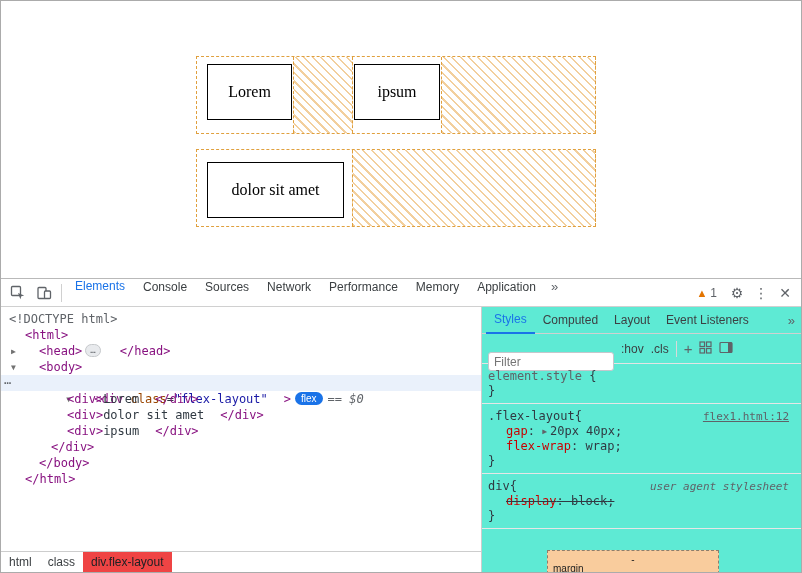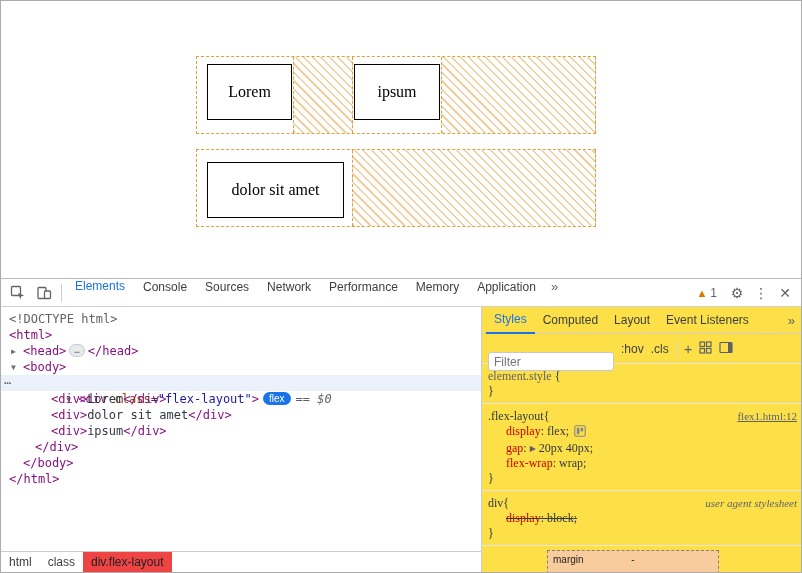--- a/index.html
+++ b/index.html
@@ -27,62 +27,62 @@
   .right-group { margin-left:auto; display:flex; align-items:center; padding-right:4px; }
   .warn { display:inline-flex; align-items:center; margin-right:8px; cursor:pointer; }
   .warn-tri { color:#e37400; font-size:11px; margin-right:3px; }
   .warn-count { color:#5f6368; font-size:12px; }
 
   
   .dom-pane { position:absolute; left:0; top:306px; width:480px; height:244px; background:#fff; overflow:hidden;
               font-family:"DejaVu Sans Mono", monospace; font-size:12px; color:#303942; padding-top:4px; }
   .dom-row { height:16px; line-height:16px; white-space:pre; position:relative; cursor:pointer; }
   .dom-row .arrow { display:inline-block; width:12px; color:#727272; font-size:8px; vertical-align:1px; }
-  .tag { color:#881280; } .attr-name { color:#994500; } .attr-val { color:#1a1aa6; }
+  .tag { color:#881280;margin-left:16px; } .attr-name { color:#994500; } .attr-val { color:#1a1aa6; }
   .doctype { color:#5f6368; } .gray { color:#5f6368; } .it { font-style:italic; }
   .dom-row.selected { background:#eaf1fb; }
   .gutter-dots { position:absolute; left:3px; top:0; color:#5f6368; letter-spacing:-1px; }
   .badge-flex { display:inline-block; background:#1a73e8; color:#fff; border-radius:8px; font-size:10px; line-height:13px; height:13px;
                 padding:0 6px; margin:0 5px 0 4px; font-family:"Liberation Sans", sans-serif; vertical-align:1px; cursor:pointer; }
   .ellipsis-pill { display:inline-block; background:#e8eaed; border:1px solid #c6c9cc; border-radius:7px; color:#5f6368;
                    font-size:9px; line-height:9px; padding:1px 4px; margin:0 3px; vertical-align:2px; cursor:pointer; }
 
   
   .crumbs { position:absolute; left:0; top:550px; width:480px; height:23px; background:#fff; border-top:1px solid #cdcdcd;
             display:flex; align-items:stretch; font-size:12px; color:#3c4043; }
   .crumb { padding:0 8px; line-height:21px; cursor:pointer; white-space:nowrap; }
   .crumb.selected { background:#ef4444; color:#202124; }
 
   
-  .styles-pane { position:absolute; left:480px; top:306px; width:322px; height:267px; border-left:1px solid #cdcdcd; background:#fde047; overflow:hidden; }
+  .styles-pane { position:absolute; left:480px; top:306px; width:322px; height:267px; border-left:1px solid #cdcdcd; background:#5eead4; overflow:hidden; }
   .sp-tabs { display:flex; align-items:center; height:27px; border-bottom:1px solid #d0d0d0; font-size:12px; color:#3c4043; padding-left:4px; }
   .sp-tab { padding:0 8px; height:27px; line-height:27px; white-space:nowrap; cursor:pointer; }
   .sp-tab.active { color:#1a73e8; border-bottom:2px solid #1a73e8; line-height:25px; }
   .sp-tab.more { margin-left:auto; color:#5f6368; font-size:13px; padding:0 8px; }
   .sp-filter-row { display:flex; align-items:center; height:30px; border-bottom:1px solid #e4e4e4; padding:0 6px; gap:7px;
                    font-size:12px; color:#3c4043; }
   .filter-input { width:126px; height:19px; border:1px solid #c4c7cc; border-radius:3px; font-size:12px; padding:0 5px; color:#202124;
                   font-family:"Liberation Sans", sans-serif; outline:none;margin-top:26px; }
   .sp-tool { cursor:pointer; }
   .sp-plus { font-size:15px; color:#5f6368; cursor:pointer; line-height:15px; }
   .sp-vdiv { width:1px; height:16px; background:#d9d9d9; }
   .css-code { font-family:"DejaVu Sans Mono", monospace; font-size:12px; line-height:15px; color:#303942; }
-  .sec { padding:5px 4px 4px 6px; border-bottom:1px solid #e6e6e6;font-family:Liberation Serif, serif; }
+  .sec { padding:5px 12px 4px 6px; border-bottom:1px solid #e6e6e6; }
   .prop-line { padding-left:18px; cursor:text; }
   .prop-name { color:#c80000; }
   .selector-line { display:flex; align-items:baseline; }
   .source-link { margin-left:auto; color:#5f6368; text-decoration:underline; font-size:11px; padding-right:2px; cursor:pointer; white-space:nowrap; }
   .ua-label { margin-left:auto; color:#5f6368; font-style:italic; font-size:11px; padding-right:2px; white-space:nowrap; }
   .struck { text-decoration:line-through; }
   .expander { font-size:8px; color:#5f6368; margin-right:3px; vertical-align:1px; cursor:pointer; }
   .flex-editor-btn { display:inline-block; margin-left:5px; vertical-align:-2px; cursor:pointer; }
 
   
   .margin-box { position:absolute; left:65px; top:243px; width:172px; height:40px; background:#f9cc9d; border:1px dashed #8d7d6b; }
-  .margin-label { position:absolute; left:5px; top:3px; font-size:10px; color:#222; font-family:"Liberation Sans", sans-serif; }
+  .margin-label { position:absolute; left:5px; top:12px; font-size:10px; color:#222; font-family:"Liberation Sans", sans-serif; }
   .margin-value { position:absolute; left:50%; top:3px; transform:translateX(-50%); font-size:10px; color:#222;
                   font-family:"Liberation Sans", sans-serif; }
 </style>
 </head>
 <body>
 
 <div class="window">
 
   <div class="page-area">
     <div class="flex-band band1">
@@ -194,27 +194,20 @@
         <div><span>}</span></div>
       </div>
 
       <div class="sec">
         <div class="selector-line">
           <span>.flex-layout</span>
             <span> {</span>
           <a class="source-link">flex1.html:12</a>
         </div>
         <div class="prop-line">
-          <span class="prop-name">display</span><span>: </span><span>flex</span><span>;</span><span class="flex-editor-btn"><svg width="12" height="12" viewBox="0 0 12 12">
-                <rect x="0.8" y="0.8" width="10.4" height="10.4" rx="1.5" fill="none" stroke="#80868b" stroke-width="1.1"></rect>
-                <rect x="2.8" y="2.8" width="2.6" height="6.4" fill="#80868b"></rect>
-                <rect x="6.6" y="2.8" width="2.6" height="3.6" fill="#80868b"></rect>
-              </svg></span>
-        </div>
-        <div class="prop-line">
           <span class="prop-name">gap</span><span>: </span><span class="expander">▶</span><span>20px 40px</span><span>;</span>
         </div>
         <div class="prop-line">
           <span class="prop-name">flex-wrap</span><span>: </span><span>wrap</span><span>;</span>
         </div>
         <div><span>}</span></div>
       </div>
 
       <div class="sec">
         <div class="selector-line">

